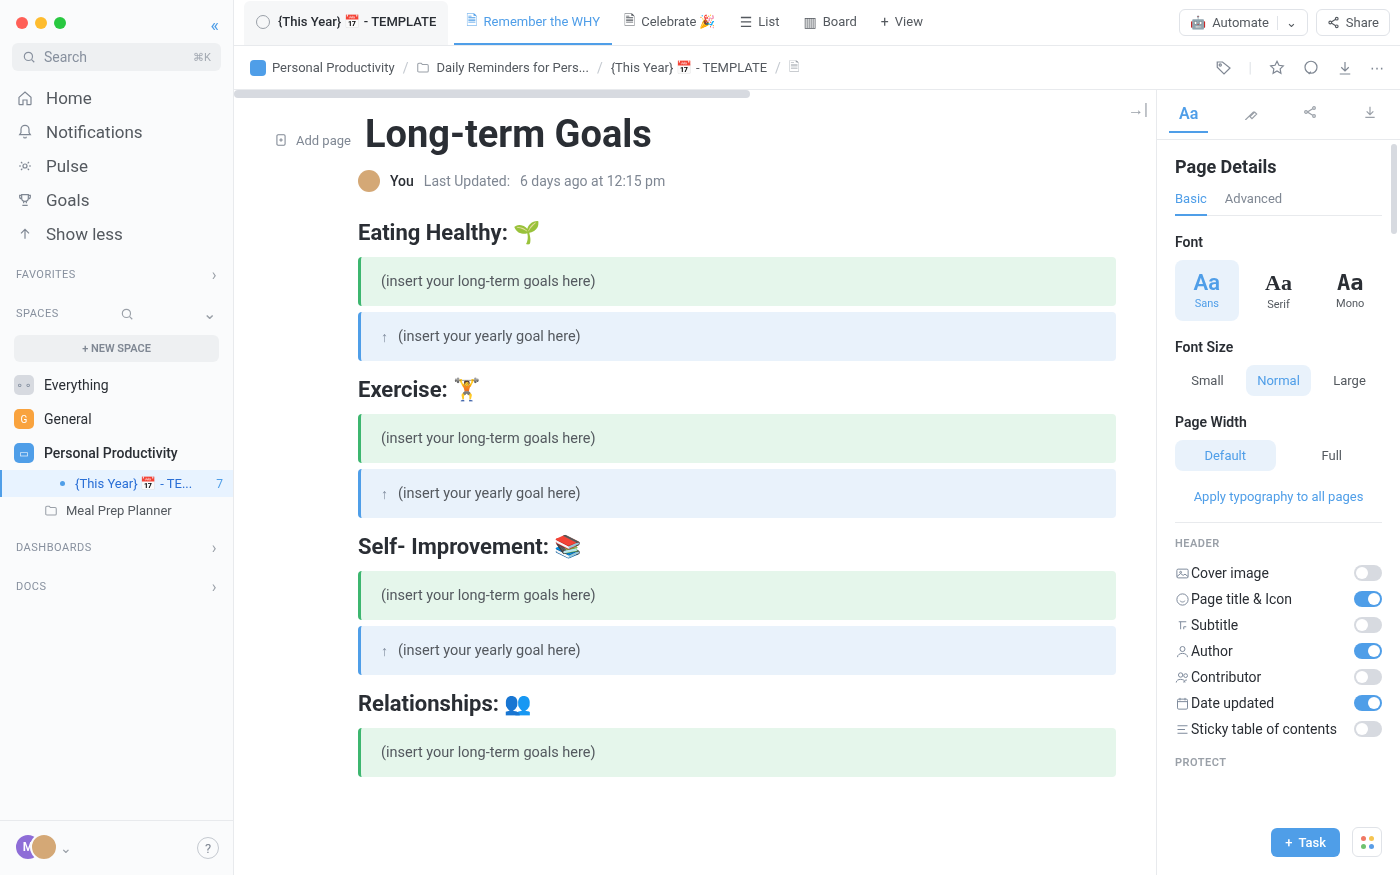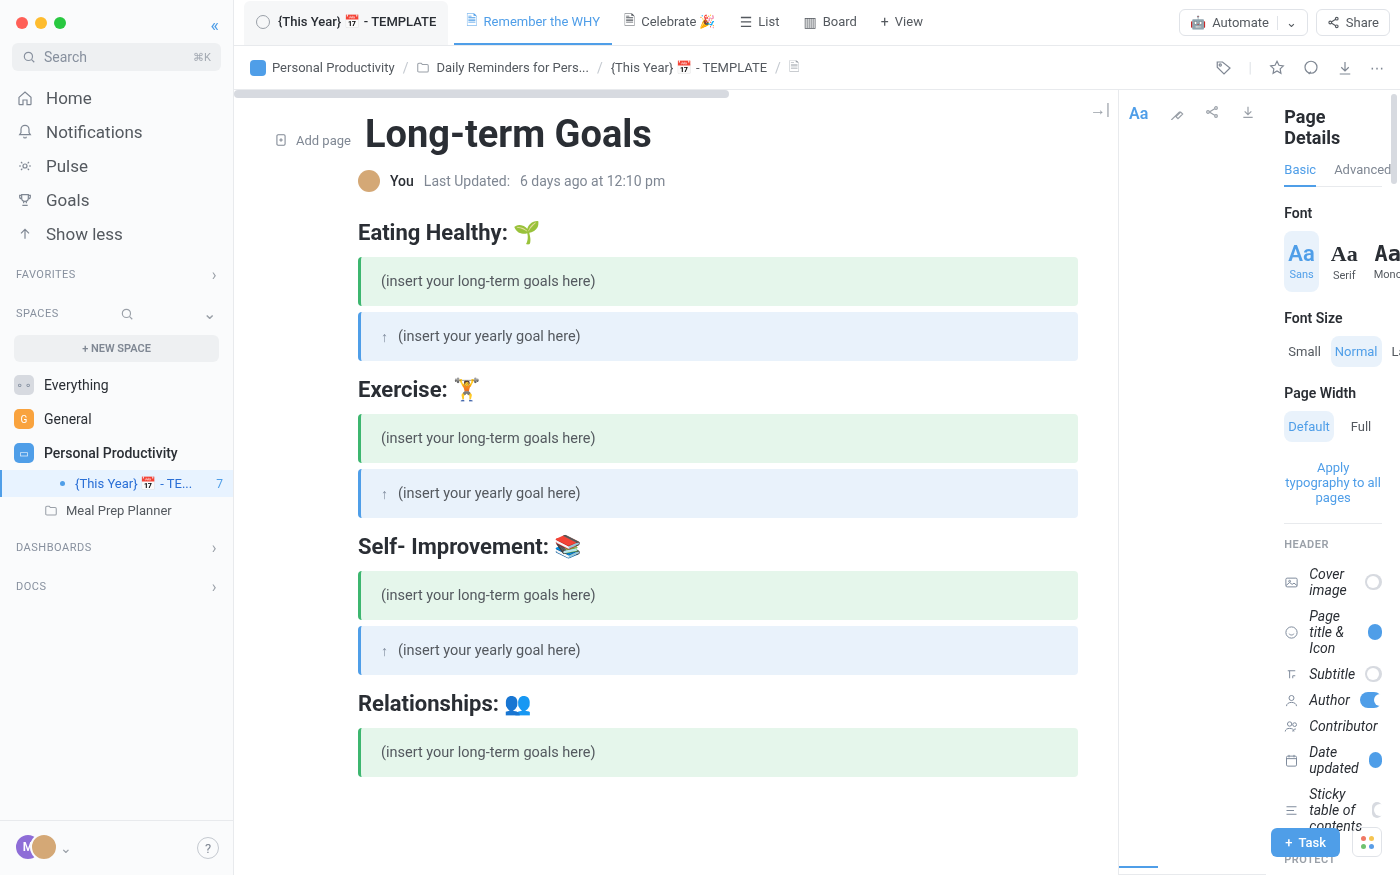--- a/index.html
+++ b/index.html
@@ -68,21 +68,21 @@
 .meta .you { color:#2a2e34; font-weight:500; }
 .sect { margin-left:84px; margin-bottom:14px; }
 .sect-h { font-size:22px; font-weight:700; margin:16px 0 12px; }
 .block { padding:16px 20px; border-radius:4px; margin-bottom:6px; font-size:14.5px; color:#54595f; display:flex; align-items:center; gap:10px; }
 .block.green { background:#e5f6eb; border-left:3px solid #3db66f; }
 .block.blue { background:#e9f2fb; border-left:3px solid #4f9ee8; }
 .block .arrow { font-size:14px; color:#7f8b9c; }
 
 .panel-collapse { position:absolute; top:10px; right:8px; color:#9aa0a8; cursor:pointer; font-size:16px; }
 
-.rightpanel { width:282px; border-left:1px solid #e8eaed; display:flex; flex-direction:row; }
+.rightpanel { width:244px; border-left:1px solid #e8eaed; display:flex; flex-direction:column; }
 .rp-tabs { display:flex; justify-content:space-around; border-bottom:1px solid #e8eaed; padding:6px 0; }
 .rp-tab { padding:8px 10px; color:#9aa0a8; cursor:pointer; border-bottom:2px solid transparent; font-size:16px; font-weight:600; }
 .rp-tab.active { color:#4f9ee8; border-bottom-color:#4f9ee8; }
 .rp-body { flex:1; overflow-y:auto; padding:16px 18px; position:relative; }
 .rp-scrollbar { position:absolute; right:3px; top:4px; width:6px; height:90px; background:#d7dae0; border-radius:3px; }
 .rp-title { font-size:18px; font-weight:700; margin-bottom:14px; }
 .rp-subtabs { display:flex; gap:18px; font-size:13px; border-bottom:1px solid #e8eaed; margin-bottom:18px; }
 .rp-subtab { padding-bottom:8px; color:#7f8793; cursor:pointer; }
 .rp-subtab.active { color:#4f9ee8; border-bottom:2px solid #4f9ee8; margin-bottom:-1px; }
 .rp-label { font-size:14px; font-weight:600; margin:6px 0 10px; }
@@ -93,21 +93,21 @@
 .font-opt.active .big, .font-opt.active .lbl { color:#4f9ee8; }
 .font-opt .lbl { font-size:11px; margin-top:2px; color:#54595f;text-align:center; }
 .font-opt.serif .big { font-family: Georgia, serif; }
 .font-opt.mono .big { font-family: Menlo, monospace; }
 .seg { display:flex; gap:6px; margin-bottom:18px; }
 .seg-opt { flex:1; text-align:center; padding:8px 4px; border-radius:8px; font-size:13px; color:#54595f; cursor:pointer; }
 .seg-opt.active { background:#e9f2fb; color:#4f9ee8; }
 .apply-link { text-align:center; font-size:13px; color:#4f9ee8; margin:2px 0 18px; cursor:pointer; }
 .rp-hr { height:1px; background:#e8eaed; margin:6px 0 14px; }
 .rp-cat { font-size:11px; font-weight:600; letter-spacing:0.5px; color:#9aa0a8; margin-bottom:10px; }
-.toggle-row { display:flex; align-items:center; gap:10px; padding:5px 0; font-size:14px; color:#2a2e34;font-style:italic; }
+.toggle-row { display:flex; align-items:center; padding:5px 0; font-size:14px; color:#2a2e34; }
 .toggle-row .tri { color:#7f8b9c; width:16px; display:flex; }
 .toggle { margin-left:auto; width:28px; height:16px; border-radius:10px; background:#d7dae0; position:relative; cursor:pointer; }
 .toggle.on { background:#4f9ee8; }
 .toggle::after { content:""; position:absolute; width:12px; height:12px; background:#fff; border-radius:50%; top:2px; left:2px; }
 .toggle.on::after { left:14px; }
 
 .task-btn { position:absolute; bottom:18px; right:60px; background:#4f9ee8; color:#fff; padding:7px 14px; border-radius:6px; font-size:13px; font-weight:500; display:flex; align-items:center; gap:6px; cursor:pointer; }
 .apps-btn { position:absolute; bottom:18px; right:18px; width:30px; height:30px; border:1px solid #e0e3e8; border-radius:6px; display:flex; align-items:center; justify-content:center; cursor:pointer; }
 .apps-dots { display:grid; grid-template-columns:repeat(2,5px); gap:3px; }
 .apps-dots span { width:5px; height:5px; border-radius:50%; }
@@ -354,21 +354,21 @@
                 </svg>
               </span>
               <span>Add page</span>
             </div>
           <h1 class="doc-title" style="margin-left:14px;">Long-term Goals</h1>
         </div>
         <div class="meta">
           <div class="mav"></div>
           <span class="you">You</span>
           <span>Last Updated:</span>
-          <span>6 days ago at 12:10 pm</span>
+          <span>6 days ago at 12:15 pm</span>
         </div>
 
         <div class="sect">
           <h2 class="sect-h">Eating Healthy: 🌱</h2>
           <div class="block green">
               <span>(insert your long-term goals here)</span>
             </div>
           <div class="block blue">
               <span class="arrow">↑</span>
               <span>(insert your yearly goal here)</span>

